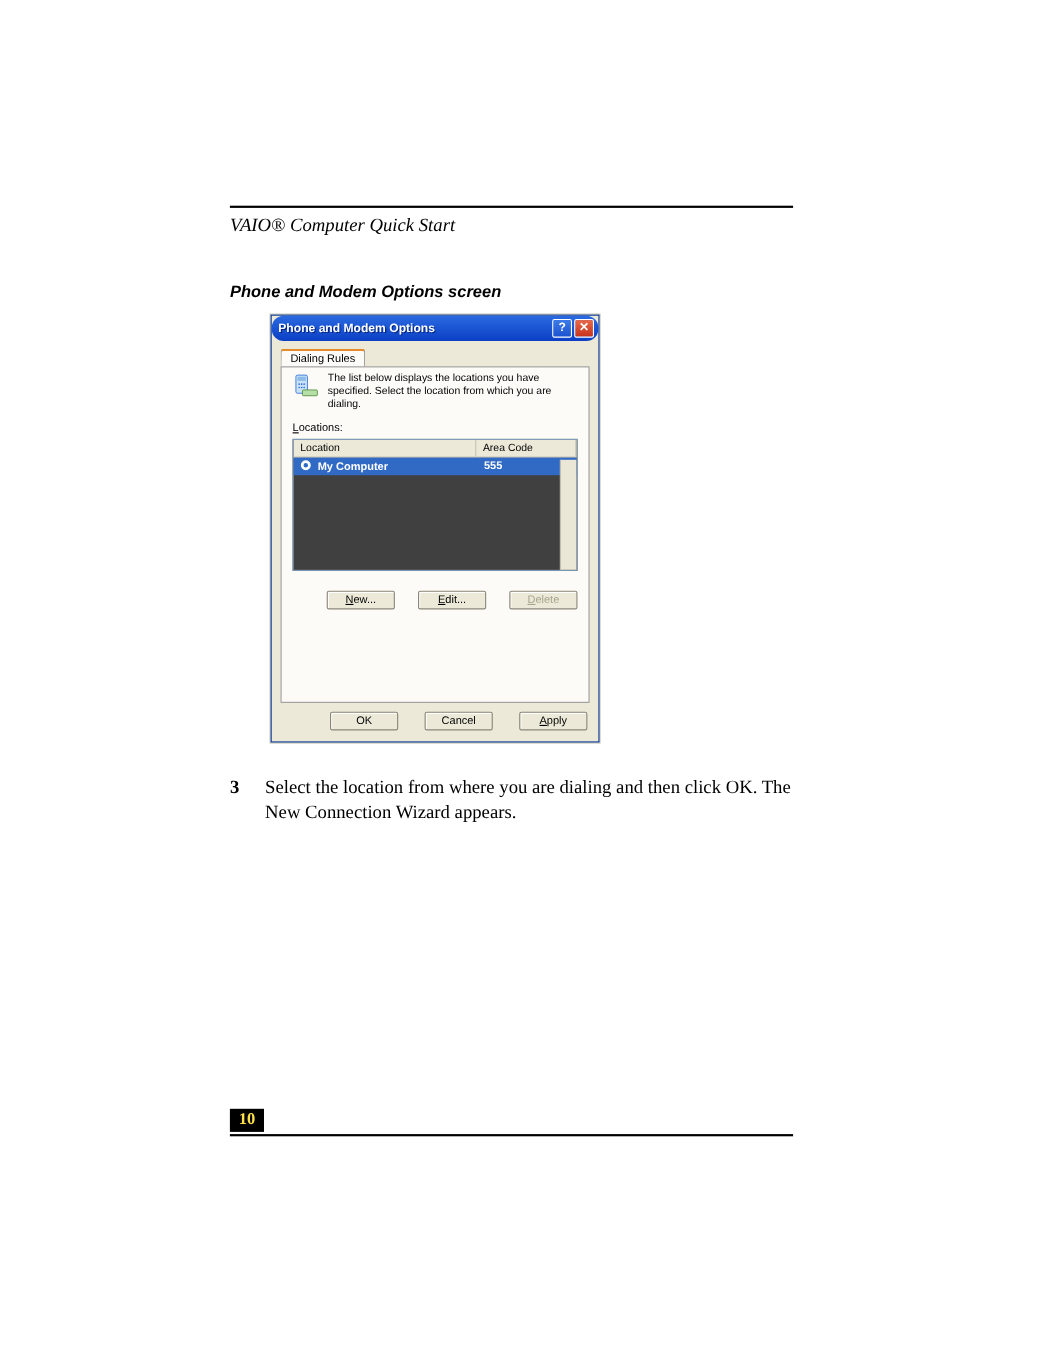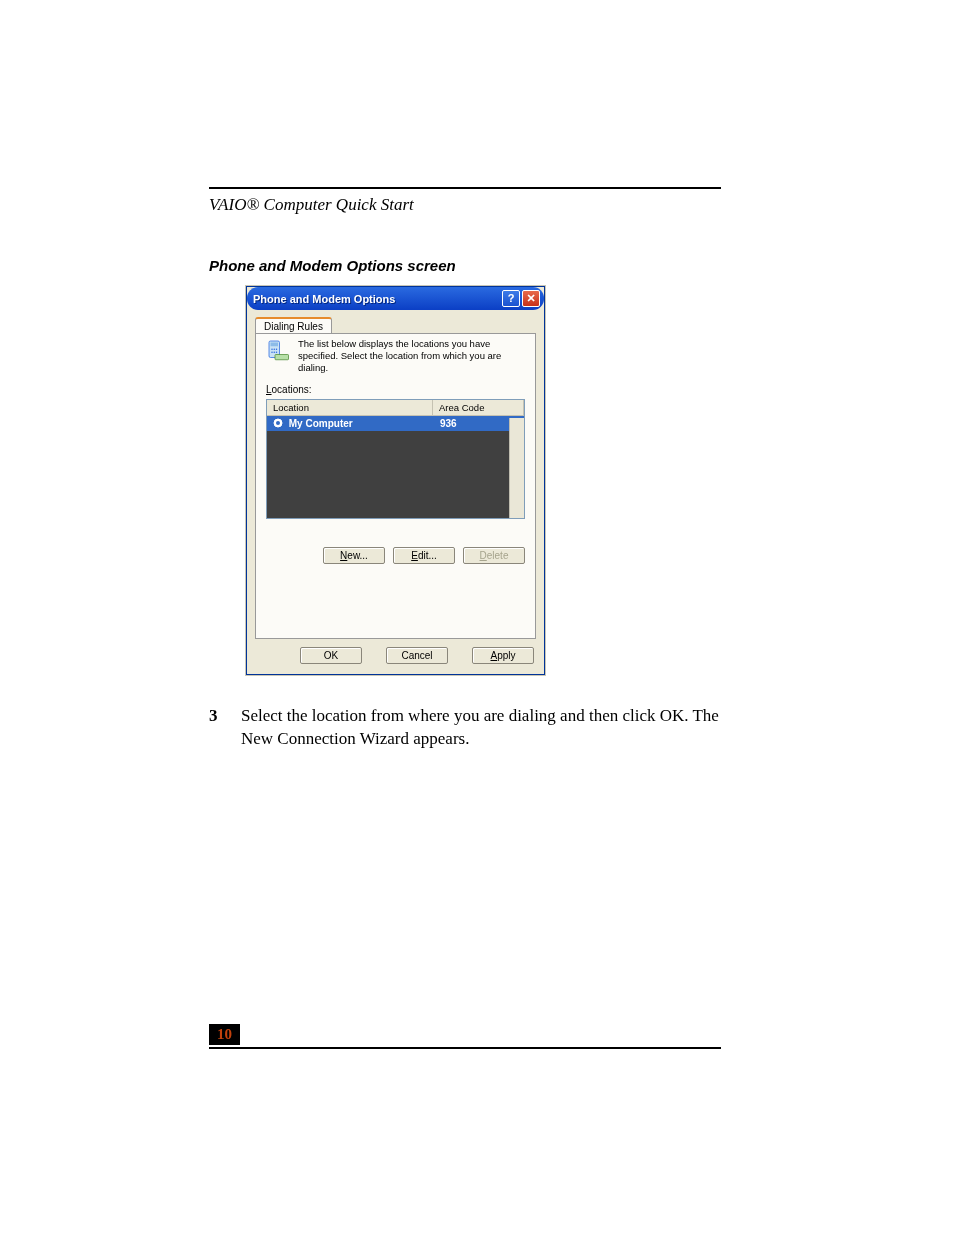--- a/index.html
+++ b/index.html
@@ -164,22 +164,22 @@
     right: 0;
     top: 18px;
     bottom: 0;
     width: 14px;
     background: #eae7d7;
     border-left: 1px solid #c0bdb0;
   }
   .button-row {
     display: flex;
     justify-content: flex-end;
-    gap: 8px;
-    margin-top: 28px;
+    gap: 21px;
+    margin-top: 18px;
   }
   .btn {
     font-family: Tahoma, Arial, sans-serif;
     font-size: 10px;
     background: #ece9d8;
     border: 1px solid #8a867a;
     border-radius: 2px;
     padding: 2px 0;
     width: 60px;
     text-align: center;
@@ -215,25 +215,24 @@
 
   .footer-area {
     position: absolute;
     left: 209px;
     top: 1008px;
     width: 512px;
   }
   .page-number-box {
     display: inline-block;
     background: #000;
-    color: #c2410c;
+    color: #fde047;
     font-weight: bold;
     font-size: 15px;
     padding: 2px 8px;
-    margin-top: 16px;
   }
   .rule-bottom {
     border-top: 2px solid #000;
     margin-top: 2px;
   }
 </style>
 </head>
 <body>
 
 <div class="page">
@@ -289,21 +288,21 @@
         <div class="list-row">
           <div class="cell col-loc">
             <span class="cell-icon">
               <svg viewBox="0 0 10 10">
                   <circle cx="5" cy="5" r="4" fill="#fff" stroke="#fff"></circle>
                   <circle cx="5" cy="5" r="2" fill="#316ac5"></circle>
                 </svg>
             </span>
             <span>My Computer</span>
           </div>
-          <div class="cell col-area">936</div>
+          <div class="cell col-area">555</div>
         </div>
         <div class="scrollbar"></div>
       </div>
 
       <div class="button-row">
         <div class="btn"><span class="ul">N</span>ew...</div>
         <div class="btn"><span class="ul">E</span>dit...</div>
         <div class="btn disabled"><span class="ul">D</span>elete</div>
       </div>
     </div>

